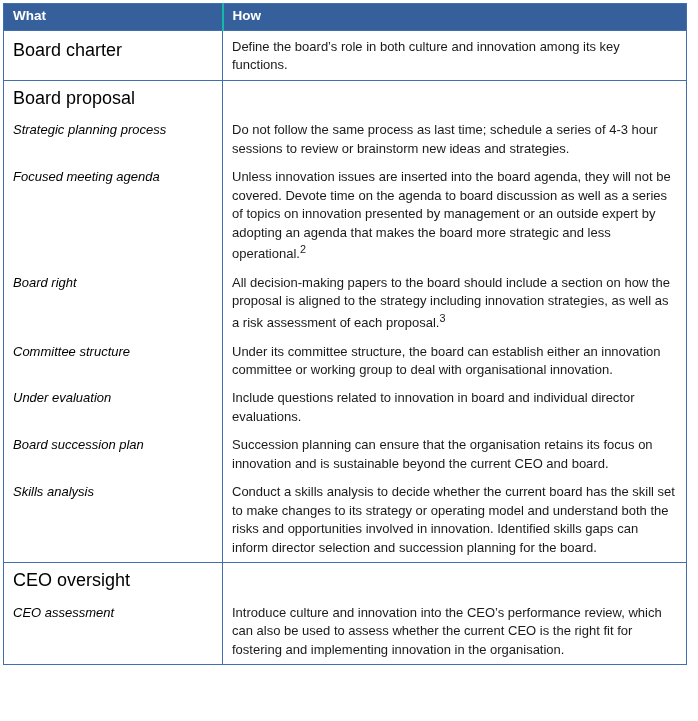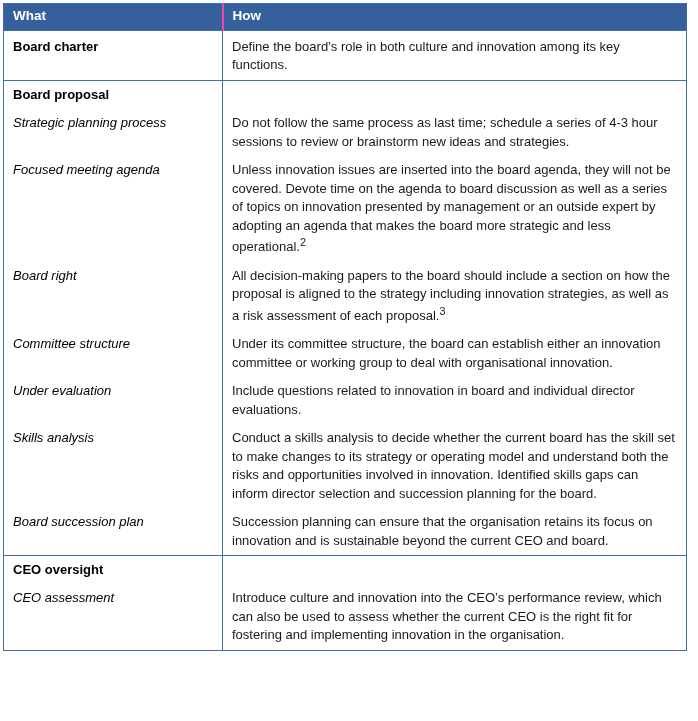--- a/index.html
+++ b/index.html
@@ -35,21 +35,21 @@
   thead th {
     background: #35609B;
     color: #ffffff;
     font-size: 13.5px;
     font-weight: bold;
     text-align: left;
     padding: 4px 9px 5px 9px;
     border: none;
     line-height: 1.25;
   }
-  thead th.th-what { border-right: 2px solid #ec4899; margin-top: 8px; }
+  thead th.th-what { border-right: 2px solid #14b8a6; margin-top: 8px; }
 
   tbody td {
     vertical-align: top;
     font-size: 13px;
     line-height: 1.42;
     padding: 5px 9px 5px 9px;
     border: none;
   }
 
   tbody td.cell-what {
@@ -60,22 +60,22 @@
   tbody tr.section-start > td {
     border-top: 1px solid #3f6fad;
   }
 
   
   tbody tr.first-row > td {
     padding-top: 7px;
   }
 
   .label-bold {
-    font-weight: bold;
-    font-size: 13px;
+    font-weight: normal;
+    font-size: 18px;
     color: #000000;
   }
   .label-italic {
     font-style: italic;
     font-size: 13px;
     color: #000000;
   }
 
   .how-text {
     color: #1a1a1a;
@@ -119,26 +119,26 @@
         </tr>
         <tr>
           <td class="cell-what"><span class="label-italic">Committee structure</span></td>
           <td class="cell-how"><span class="how-text">Under its committee structure, the board can establish either an innovation committee or working group to deal with organisational innovation.</span></td>
         </tr>
         <tr>
           <td class="cell-what"><span class="label-italic">Under evaluation</span></td>
           <td class="cell-how"><span class="how-text">Include questions related to innovation in board and individual director evaluations.</span></td>
         </tr>
         <tr>
+          <td class="cell-what"><span class="label-italic">Board succession plan</span></td>
+          <td class="cell-how"><span class="how-text">Succession planning can ensure that the organisation retains its focus on innovation and is sustainable beyond the current CEO and board.</span></td>
+        </tr>
+        <tr>
           <td class="cell-what"><span class="label-italic">Skills analysis</span></td>
           <td class="cell-how"><span class="how-text">Conduct a skills analysis to decide whether the current board has the skill set to make changes to its strategy or operating model and understand both the risks and opportunities involved in innovation. Identified skills gaps can inform director selection and succession planning for the board.</span></td>
-        </tr>
-        <tr>
-          <td class="cell-what"><span class="label-italic">Board succession plan</span></td>
-          <td class="cell-how"><span class="how-text">Succession planning can ensure that the organisation retains its focus on innovation and is sustainable beyond the current CEO and board.</span></td>
         </tr>
         <tr class="section-start">
           <td class="cell-what"><span class="label-bold">CEO oversight</span></td>
           <td class="cell-how"><span class="how-text"></span></td>
         </tr>
         <tr>
           <td class="cell-what"><span class="label-italic">CEO assessment</span></td>
           <td class="cell-how"><span class="how-text">Introduce culture and innovation into the CEO’s performance review, which can also be used to assess whether the current CEO is the right fit for fostering and implementing innovation in the organisation.</span></td>
         </tr>
       </tbody>

